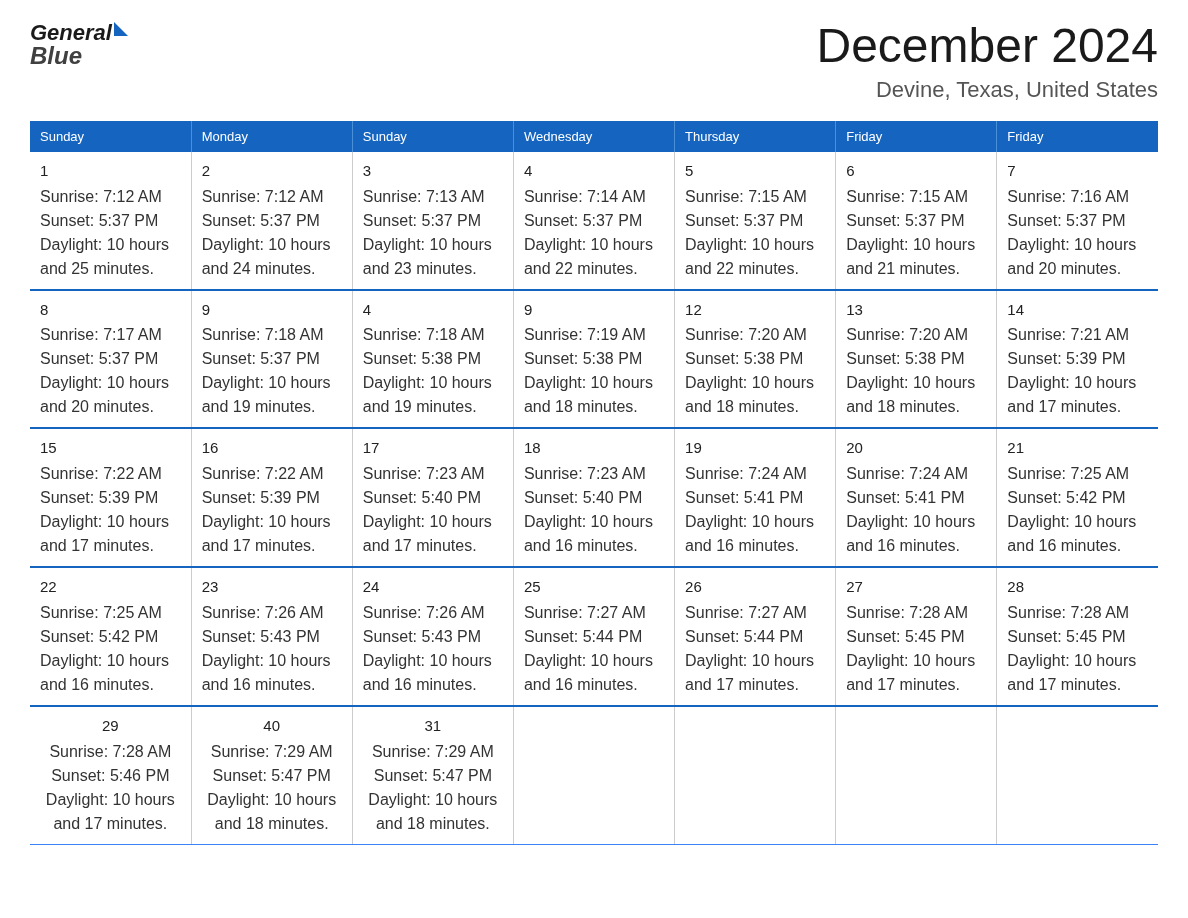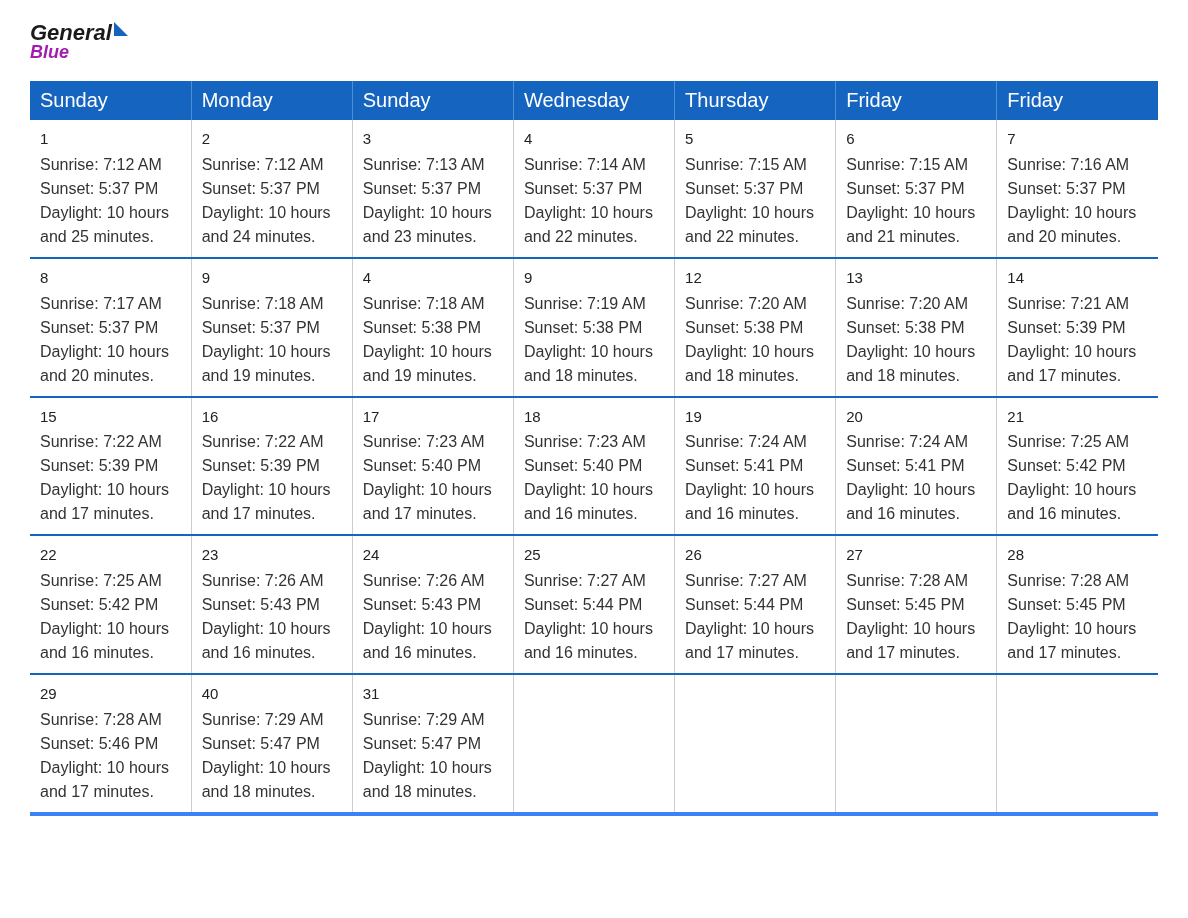--- a/index.html
+++ b/index.html
@@ -28,23 +28,23 @@
       height: 0;
       border-left: 14px solid #1565c0;
       border-top: 14px solid transparent;
       border-bottom: 0px solid transparent;
       display: inline-block;
       margin-left: 2px;
       margin-top: -8px;
       vertical-align: top;
     }
     .logo-text-blue {
-      font-size: 18px;
+      font-size: 24px;
       font-weight: bold;
-      color: #a21caf;
+      color: #404040;
       font-style: italic;
       display: block;
       margin-top: -4px;
     }
     .title-area {
       text-align: right;
     }
     .calendar-title {
       font-size: 48px;
       font-weight: 300;
@@ -58,21 +58,21 @@
       margin-top: 4px;
     }
     table {
       width: 100%;
       border-collapse: collapse;
       table-layout: fixed;
     }
     thead tr th {
       background-color: #1565c0;
       color: #ffffff;
-      font-size: 20px;
+      font-size: 13px;
       font-weight: normal;
       padding: 8px 10px;
       text-align: left;
       border-right: 1px solid #4a90d9;
     }
     thead tr th:last-child {
       border-right: none;
     }
     tbody tr td {
       vertical-align: top;
@@ -81,21 +81,22 @@
       color: #222;
       border-right: 1px solid #cccccc;
       border-bottom: 2px solid #1565c0;
       line-height: 1.45;
       height: 105px;
     }
     tbody tr td:last-child {
       border-right: none;
     }
     tbody tr:last-child td {
-      border-bottom: 4px solid #3b82f6;
+      border-bottom: 1px solid #3b82f6;
+      text-align: center;
     }
     .day-num {
       font-size: 15px;
       font-weight: normal;
       display: block;
       margin-bottom: 3px;
     }
     .day-info {
       font-size: 16px;
       color: #333;
@@ -117,20 +118,24 @@
 </head>
 <body>
 
 <div class="header-area">
   <div class="logo-container">
     <div class="logo-line1">
       <span class="logo-text-general">General</span>
       <span class="logo-arrow"></span>
     </div>
     <span class="logo-text-blue">Blue</span>
+  </div>
+  <div class="title-area">
+    <div class="calendar-title">December 2024</div>
+    <div class="calendar-subtitle">Devine, Texas, United States</div>
   </div>
 </div>
 
 <table>
   <thead>
     <tr>
     <th>Sunday</th>
         <th>Monday</th>
         <th>Sunday</th>
         <th>Wednesday</th>

